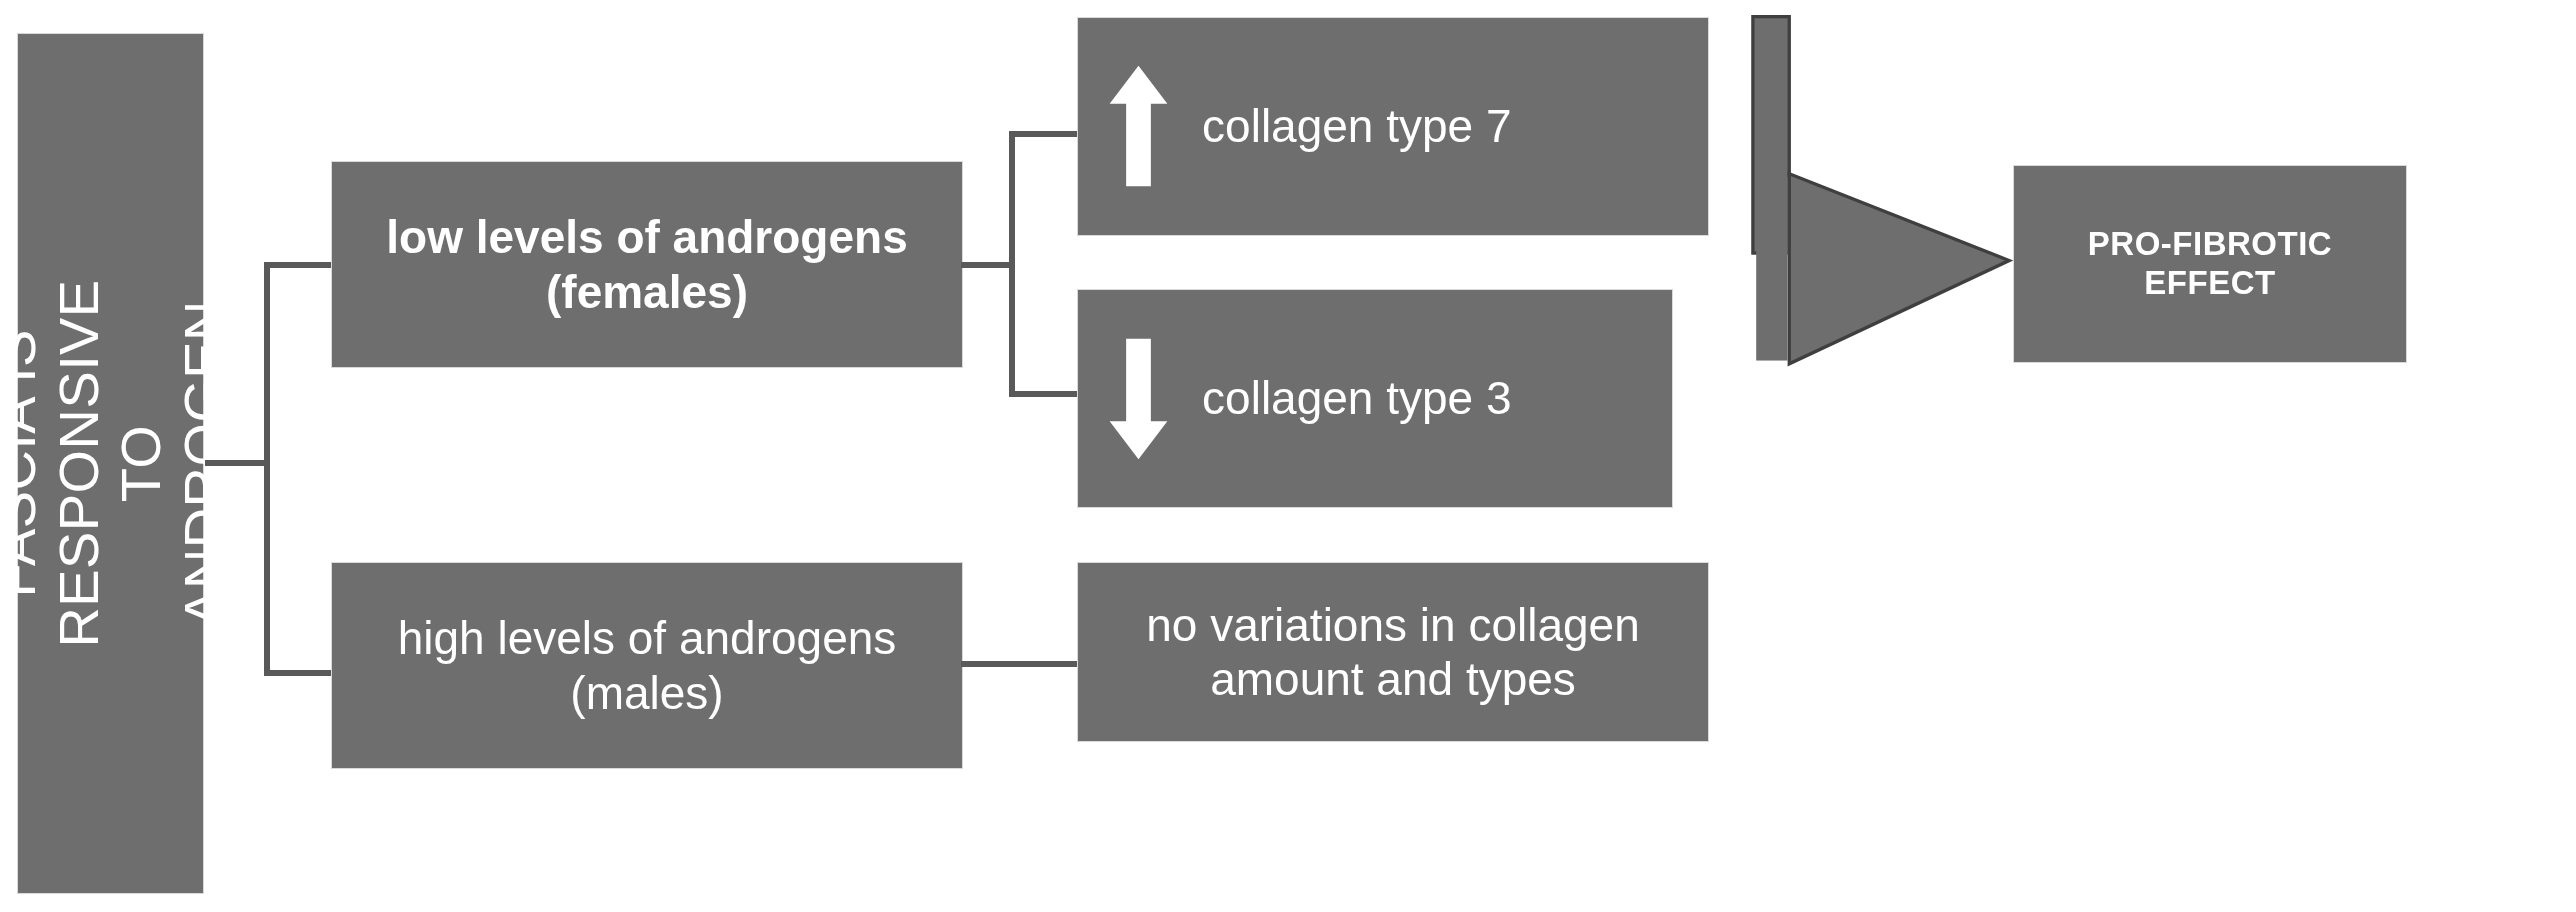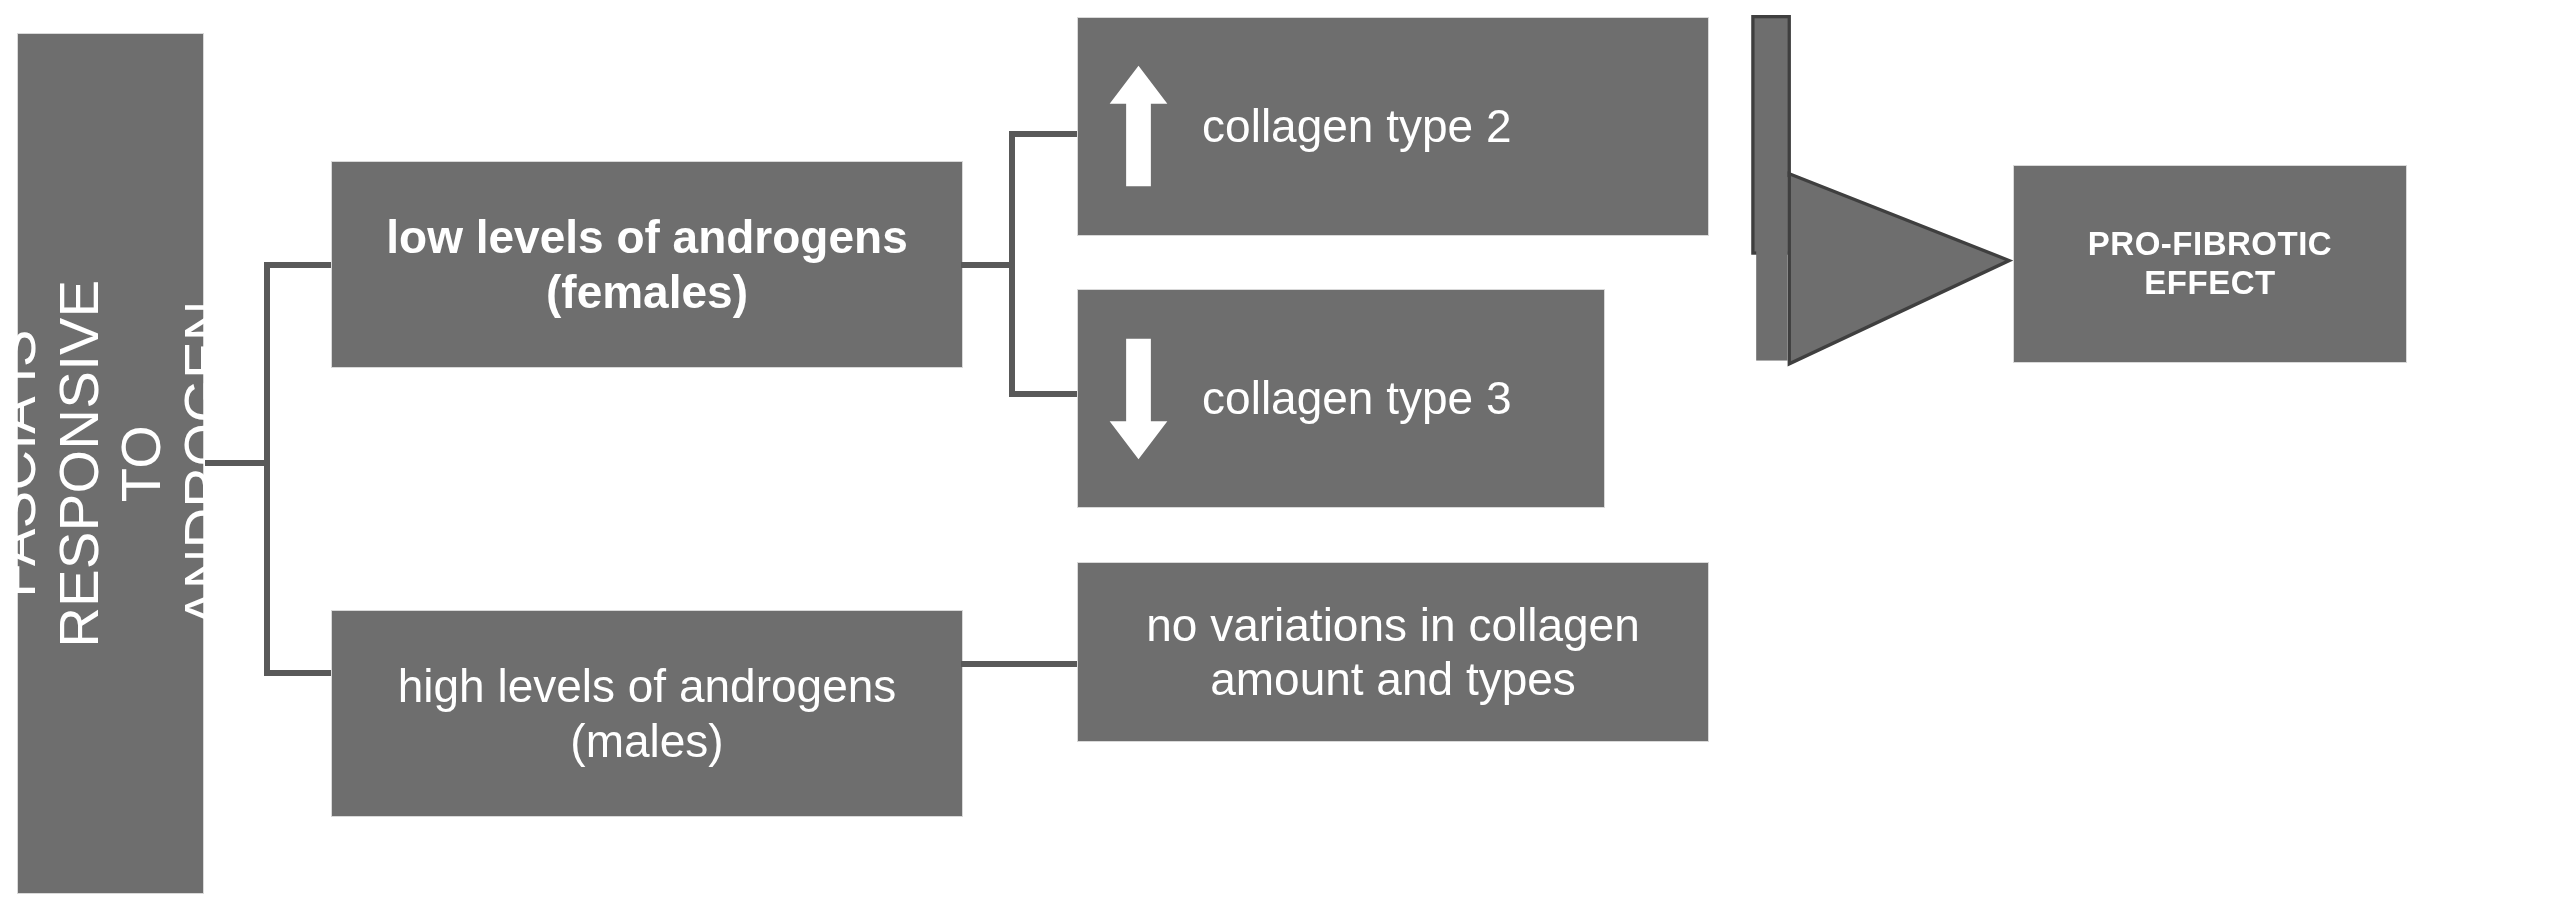--- a/index.html
+++ b/index.html
@@ -57,41 +57,40 @@
     height: 207px;
     font-size: 46px;
     font-weight: bold;
   }
   #high-androgens-node {
     left: 331px;
     top: 562px;
     width: 632px;
     height: 207px;
     font-size: 46px;
-    margin-top: 48px;
   }
   .node-text {
     white-space: pre-line;
     padding: 0 11.6px;
   }
 
   
   #collagen1-node {
     left: 1077px;
     top: 16.5px;
     width: 632px;
     height: 219px;
     font-size: 46px;
     justify-content: flex-start;
     padding-left: 30px;
   }
   #collagen3-node {
     left: 1077px;
     top: 289px;
-    width: 528px;
+    width: 596px;
     height: 219px;
     font-size: 46px;
     justify-content: flex-start;
     padding-left: 30px;
   }
   #no-variations-node {
     left: 1077px;
     top: 562px;
     width: 632px;
     height: 180px;
@@ -182,21 +181,21 @@
   <div class="conn conn-h" id="conn-right-bottom"></div>
 
   <div class="conn conn-h" id="conn-bottom-line"></div>
 
   <div class="node" id="collagen1-node">
     <span class="arrow-glyph">
       <svg width="61" height="124" viewBox="0 0 74 150" aria-hidden="true">
         <polygon points="37,2 72,48 52,48 52,148 22,148 22,48 2,48" fill="#ffffff"></polygon>
       </svg>
     </span>
-    <span class="node-text">collagen type 2</span>
+    <span class="node-text">collagen type 7</span>
   </div>
 
   <div class="node" id="collagen3-node">
     <span class="arrow-glyph">
       <svg width="61" height="124" viewBox="0 0 74 150" aria-hidden="true">
         <polygon points="37,148 72,102 52,102 52,2 22,2 22,102 2,102" fill="#ffffff"></polygon>
       </svg>
     </span>
     <span class="node-text">collagen type 3</span>
   </div>

